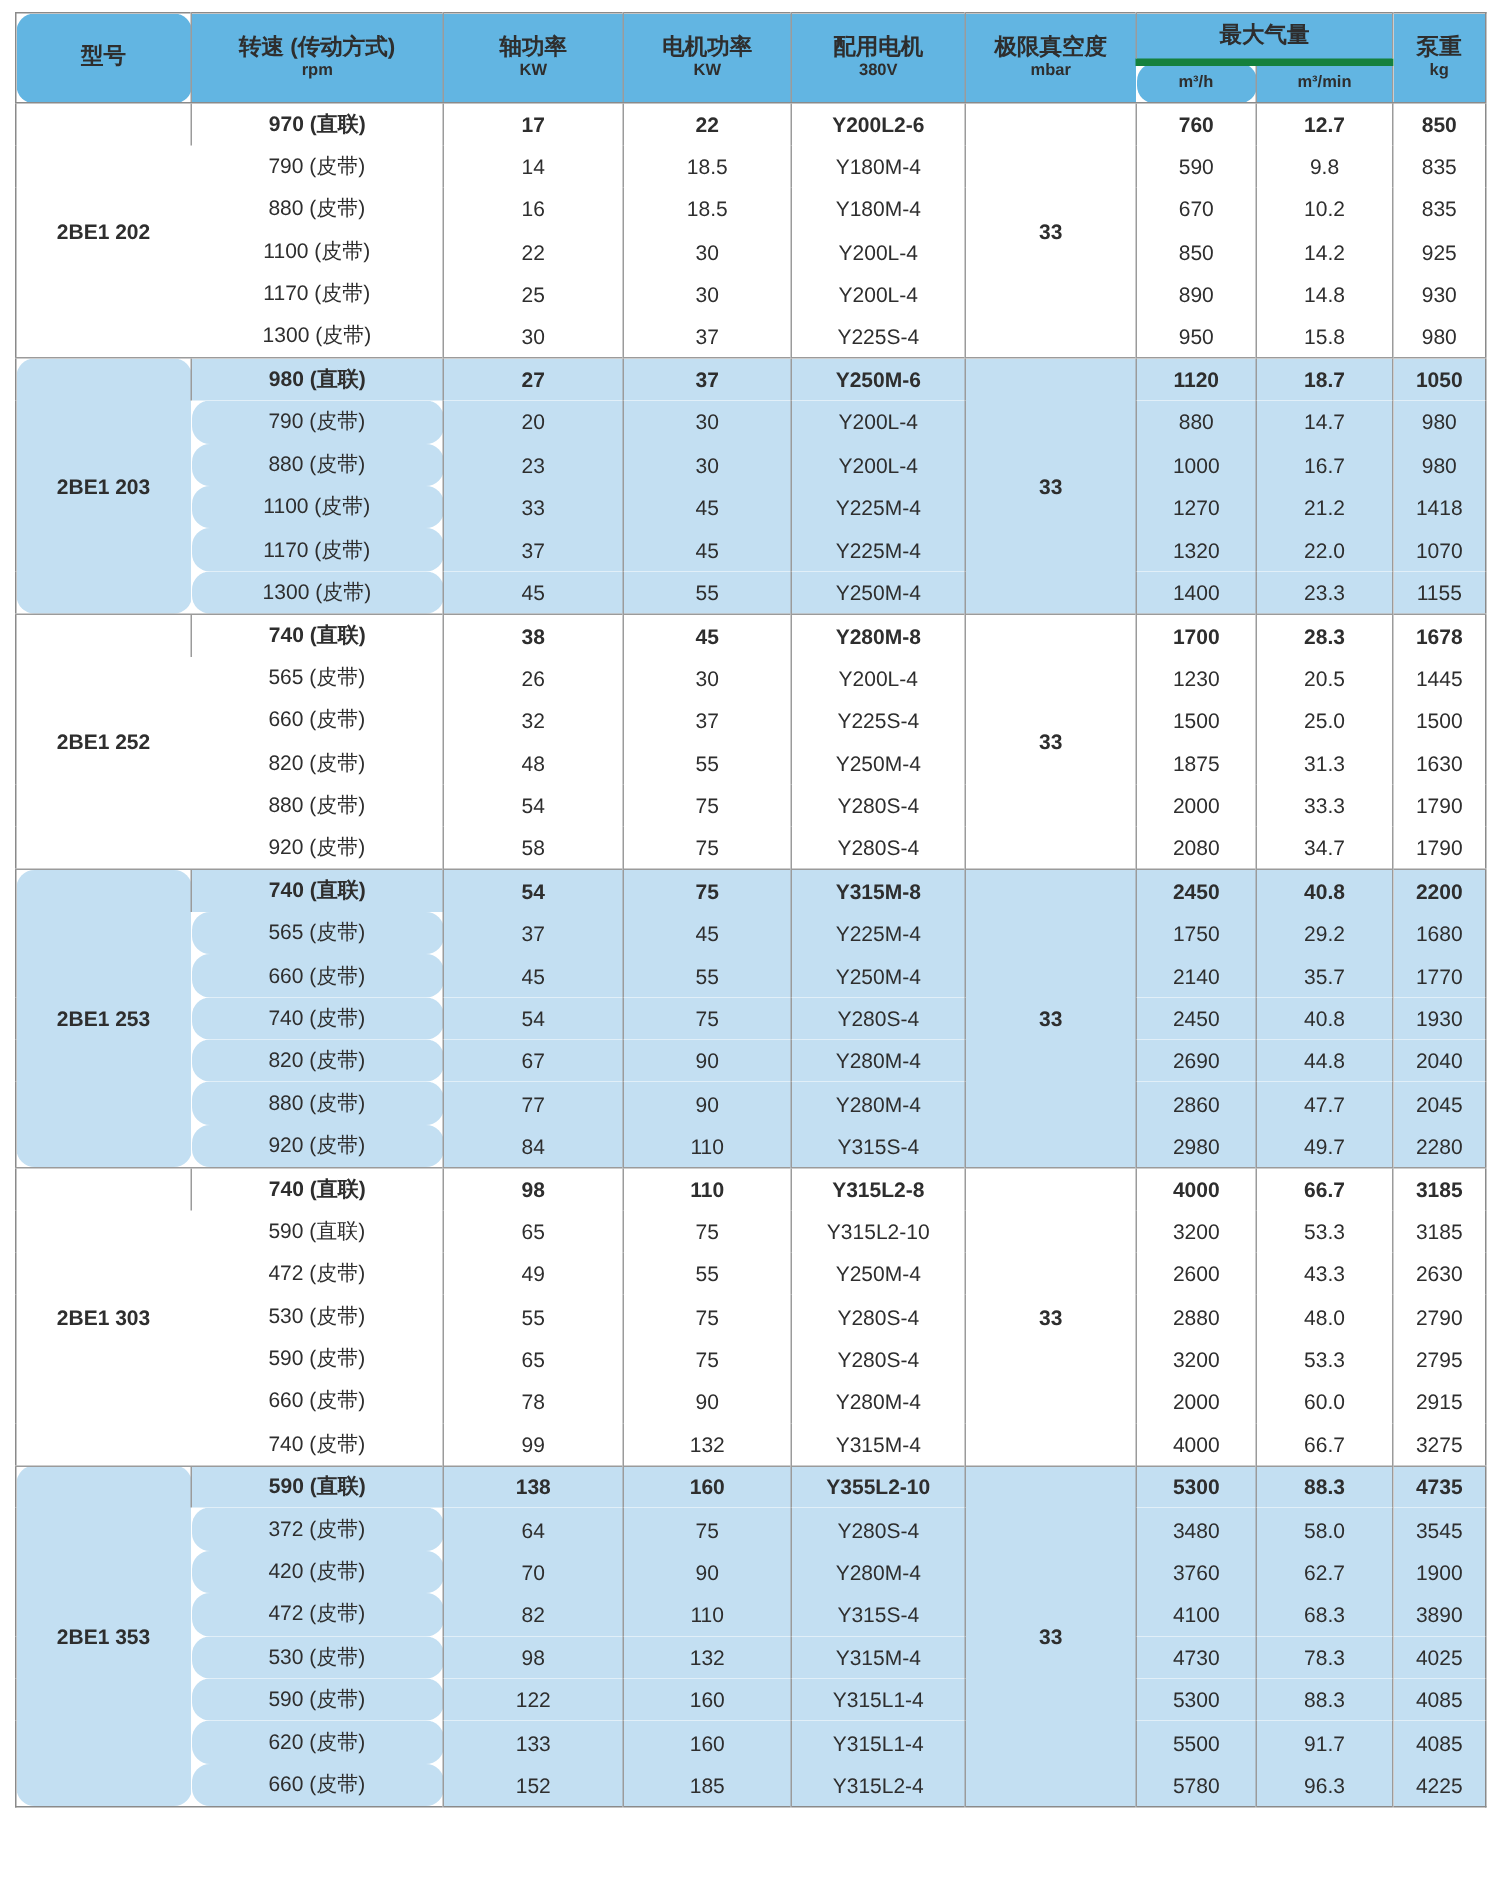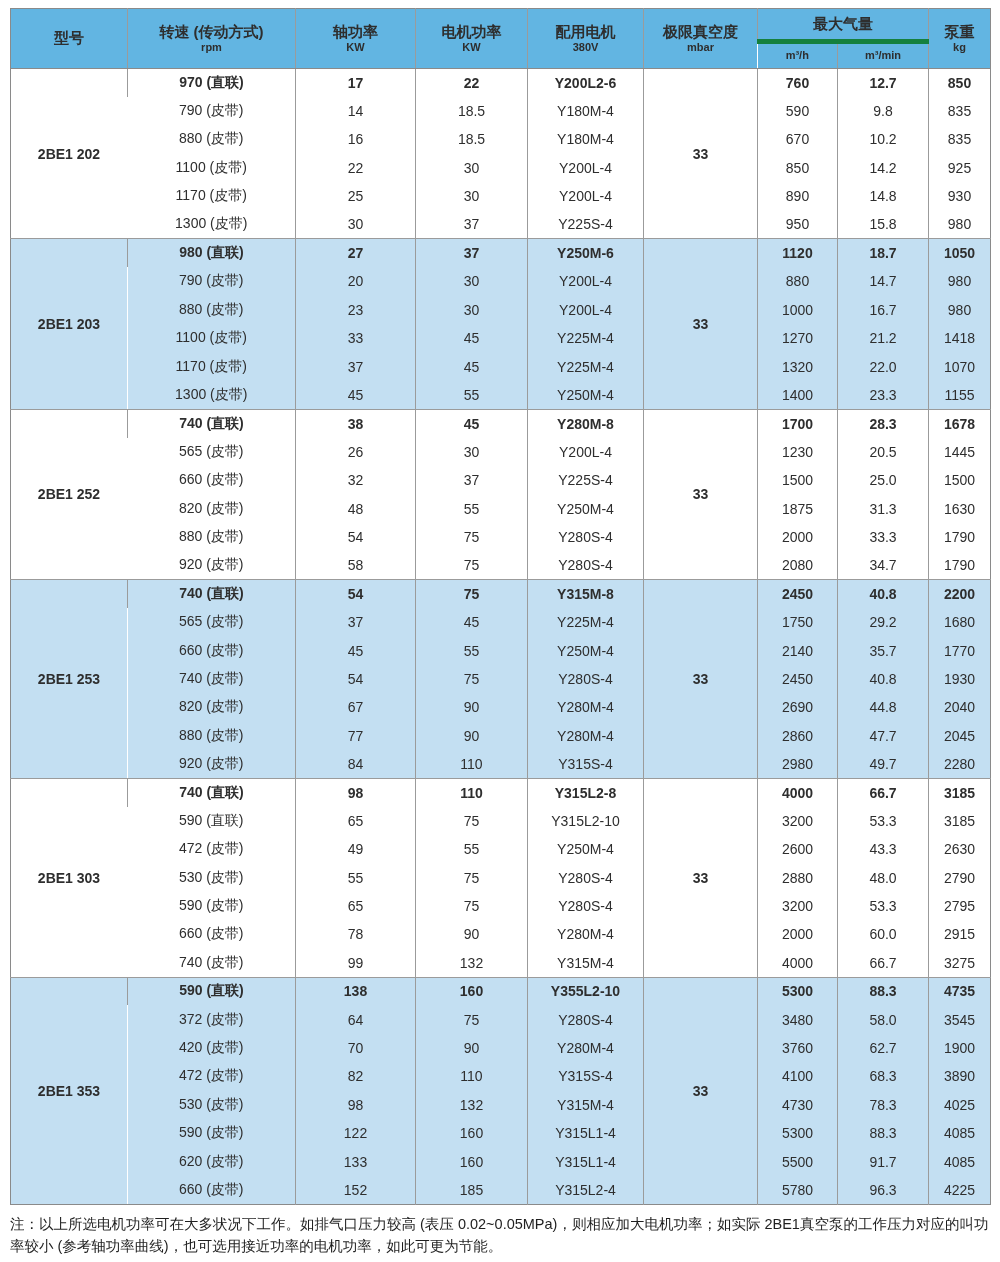--- a/index.html
+++ b/index.html
@@ -19,21 +19,21 @@
     border: 1px solid #8a8a8a;
   }
   table.spec th, table.spec td {
     text-align: center; vertical-align: middle;
     border-left: 1px solid #9b9b9b;
     color: #2e2e2e;
     font-size: 14px;
     overflow: hidden;
     white-space: nowrap;
   }
-  table.spec th:first-child, table.spec td:first-child { border-left: none; }
+  table.spec th:first-child, table.spec td:first-child { border-left: none; border-radius: 12px; }
   thead th {
     background: #62b5e2;
     color: #1c3140;
     border-bottom: 1px solid #8a8a8a;
     border-left: 1px solid #5a93b5;
     padding: 1px 2px;
   }
   thead tr.h1 th { height: 33px; }
   thead tr.h2 th { height: 27px; border-top: 5px solid #15803d; }
   .th-title { display: block; font-weight: bold; font-size: 15px; line-height: 1.25; }
@@ -480,15 +480,14 @@
           <td data-name="shaft-power-cell">152</td>
           <td data-name="motor-power-cell">185</td>
           <td data-name="motor-model-cell">Y315L2-4</td>
           <td data-name="flow-m3h-cell">5780</td>
           <td data-name="flow-m3min-cell">96.3</td>
           <td data-name="weight-cell">4225</td>
         </tr>
       </tbody>
   </table>
 
-  <p class="note" data-name="footnote">注：以上所选电机功率可在大多状况下工作。如排气口压力较高 (表压 0.02~0.05MPa)，则相应加大电机功率；如实际 2BE1真空泵的工作压力对应的叫功率较小 (参考轴功率曲线)，也可选用接近功率的电机功率，如此可更为节能。</p>
 
 </div>
 
 </body></html>

